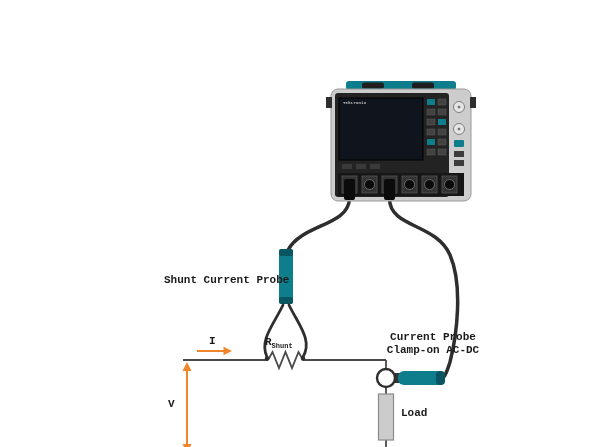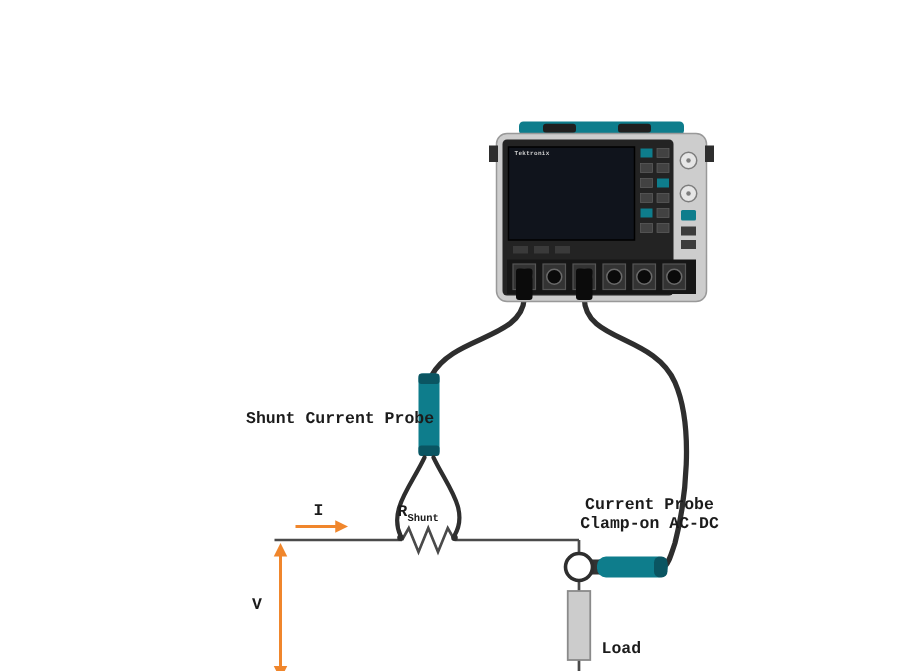--- a/index.html
+++ b/index.html
@@ -138,16 +138,16 @@
     <div>Current Probe</div>
     <div>Clamp-on AC-DC</div>
   </div>
 
   <div class="lbl" style="left:209px;top:295px;">I</div>
 
   <div class="lbl" style="left:168px;top:358px;">V</div>
 
   <div class="lbl" style="left:265px;top:296px;"><span>R</span><sub>Shunt</sub></div>
 
-  <div class="lbl" style="left:401px;top:387px;">Load</div>
+  <div class="lbl" style="left:401px;top:367px;">Load</div>
 
   <div class="brand" style="left:343px;top:61px;">Tektronix</div>
 </div>
 
 </body></html>

